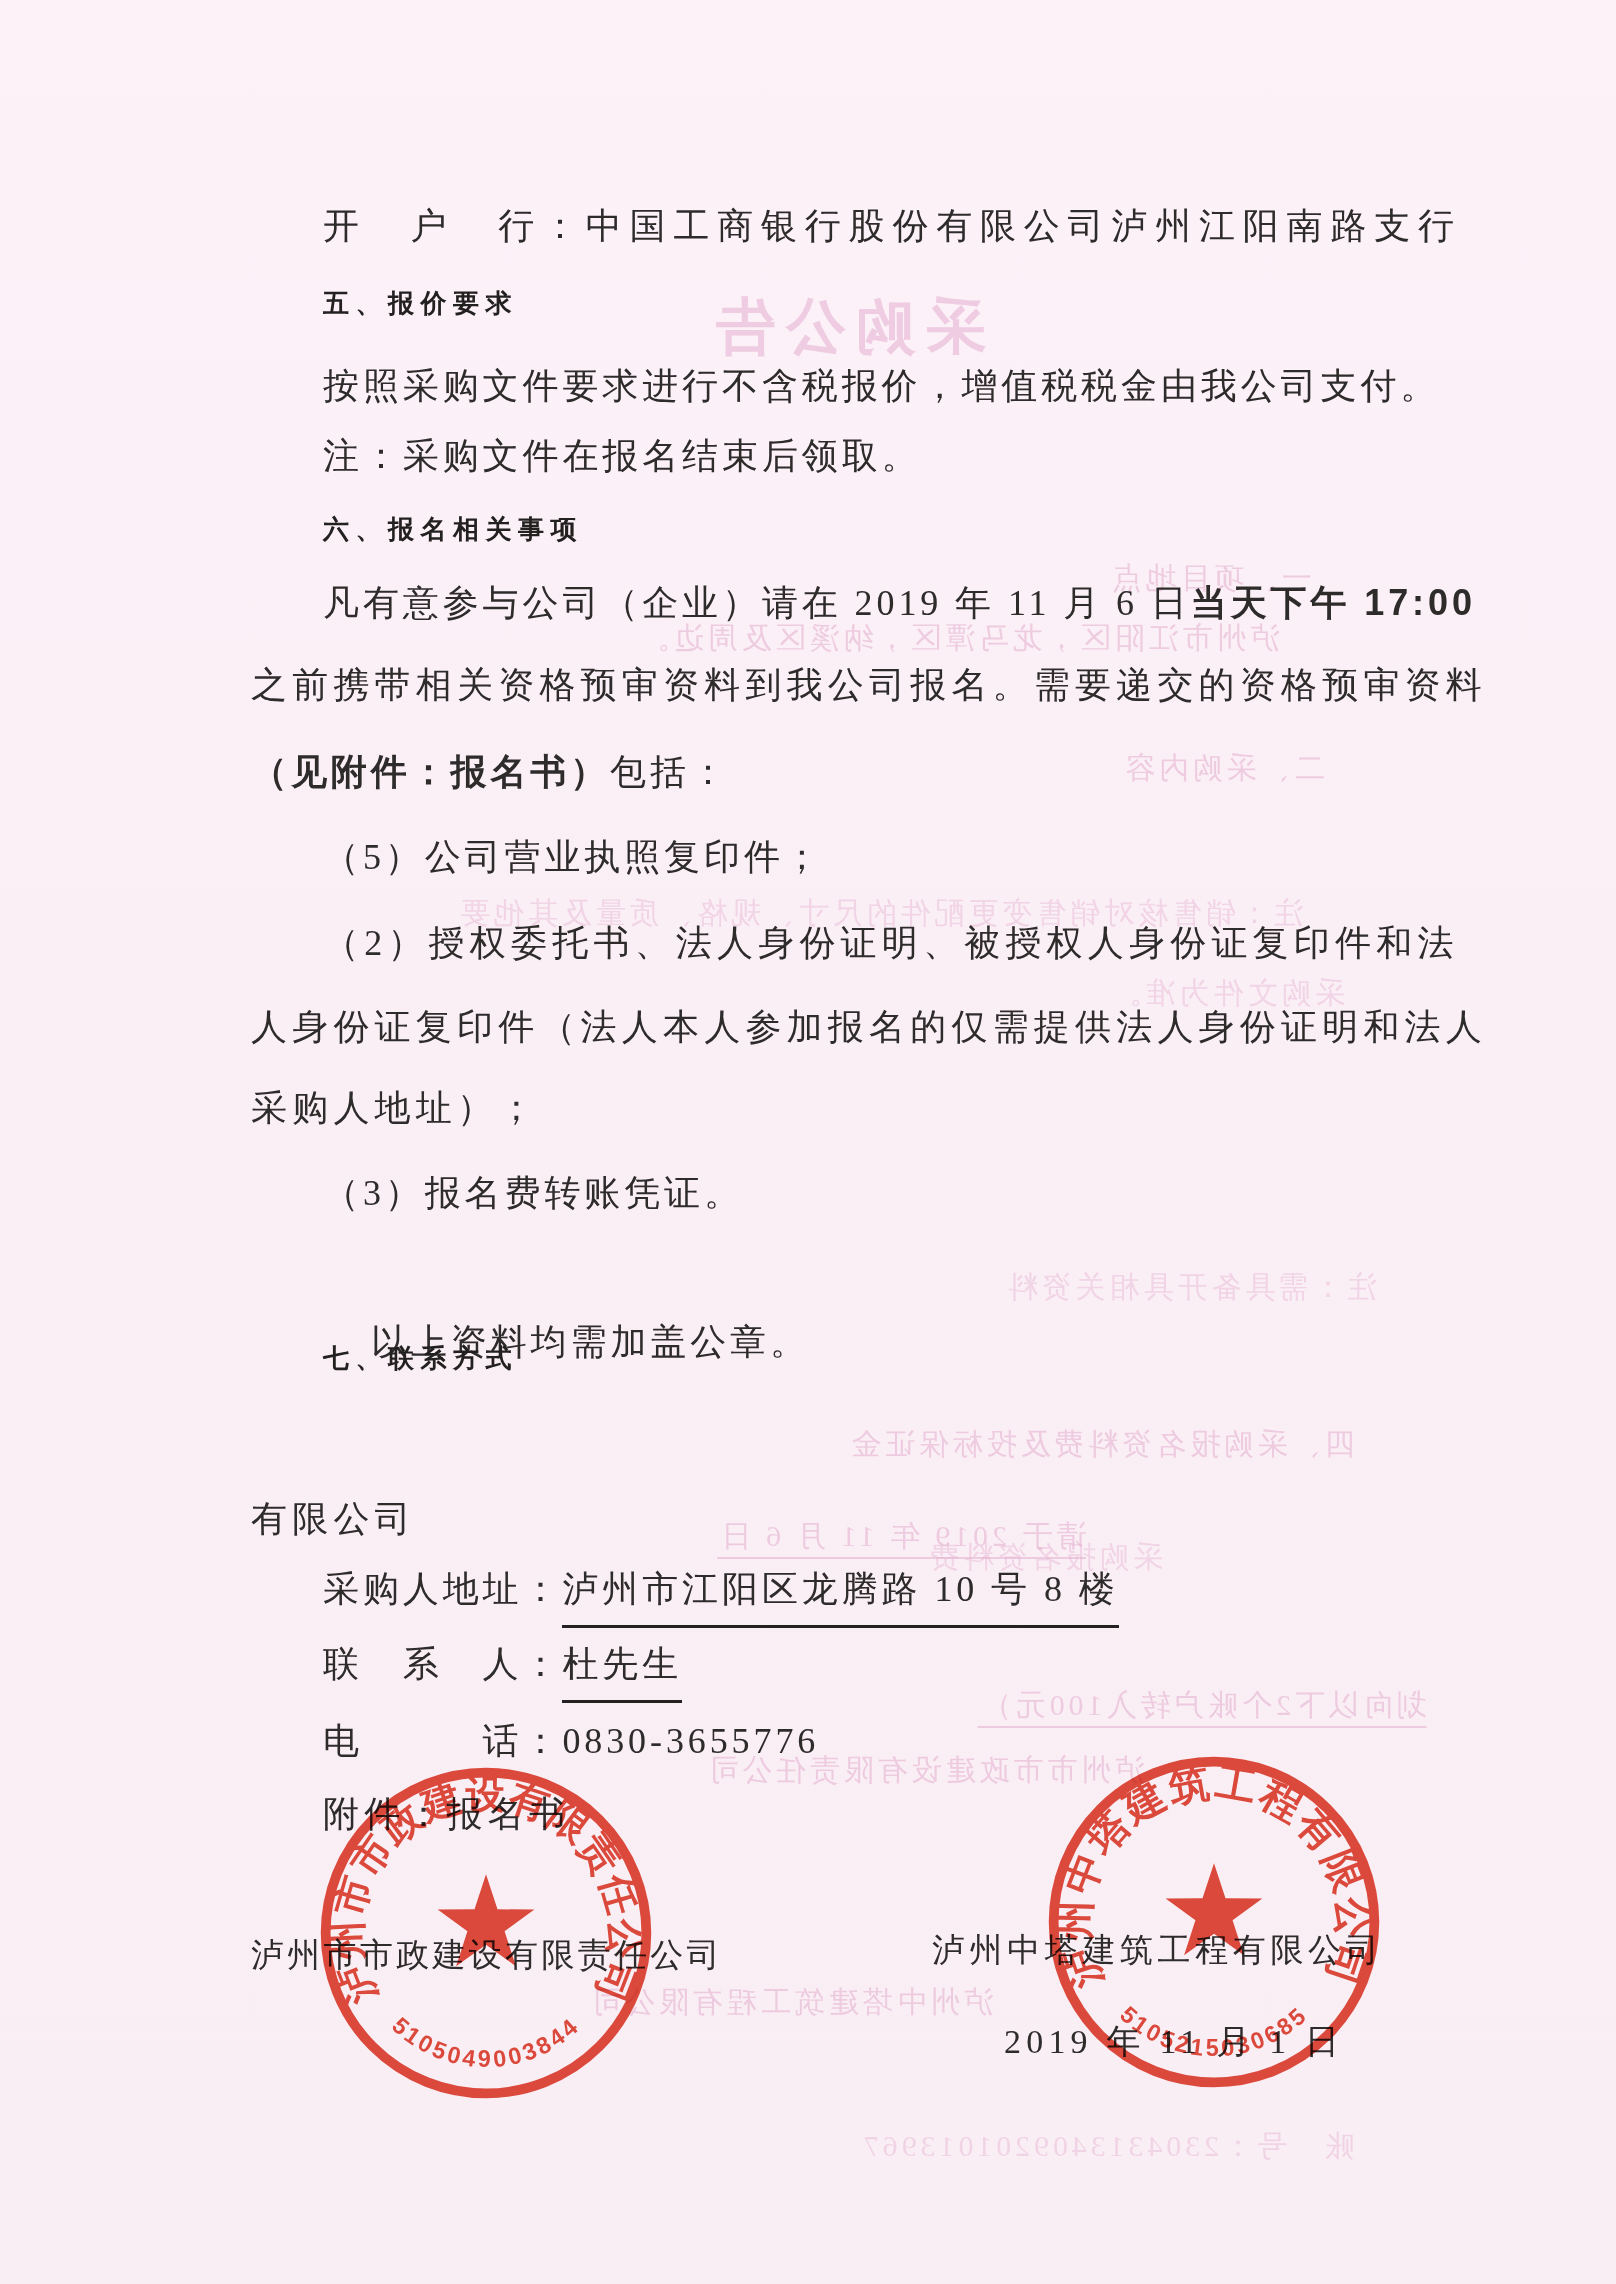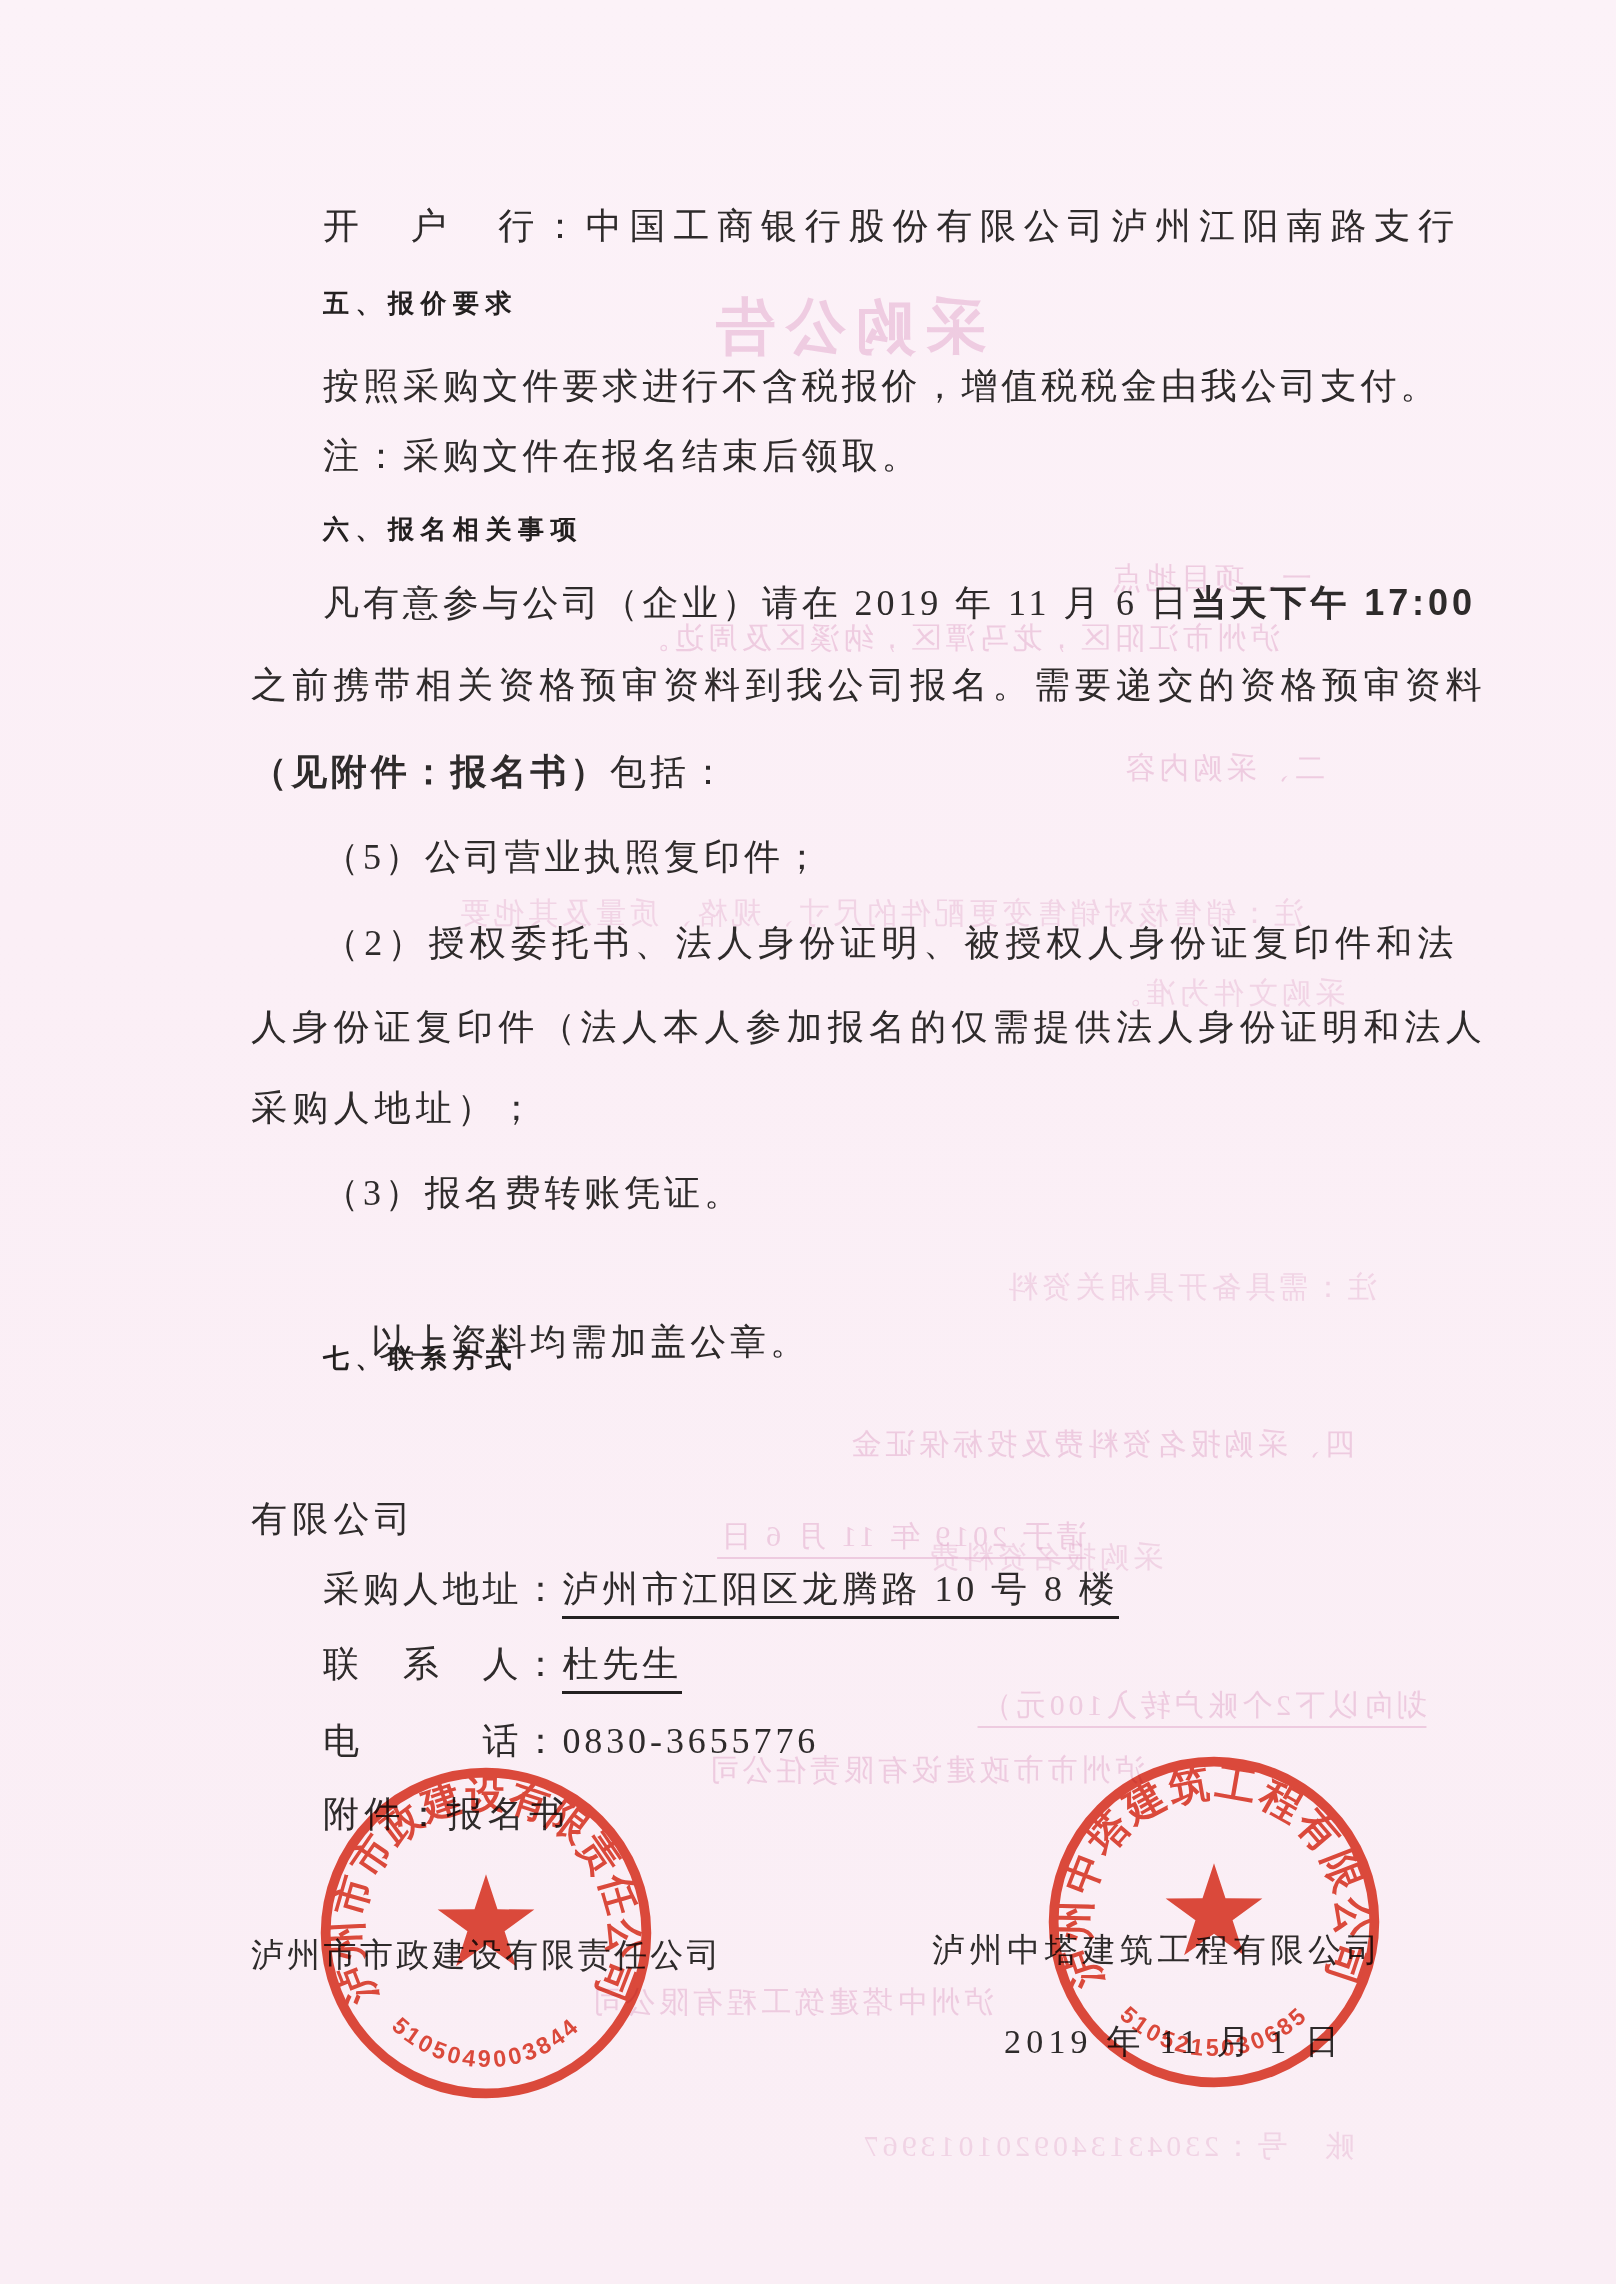--- a/index.html
+++ b/index.html
@@ -6,21 +6,21 @@
   .page{
     position:relative; width:1617px; height:2284px; overflow:hidden;
     background:linear-gradient(180deg,#fcf2f8 0%, #fbeff6 40%, #faeef5 100%);
     font-family:"Liberation Serif","DejaVu Serif",serif;
     color:#2e2b2b;
   }
   .line{position:absolute; white-space:nowrap; font-size:36px; line-height:1.18; letter-spacing:3.9px;}
   .ls8{letter-spacing:5.2px;} .ls12{letter-spacing:7.8px;}
   .heading{font-family:"Liberation Sans","DejaVu Sans",sans-serif; font-weight:bold; font-size:26px; letter-spacing:6.5px; color:#232020;}
   .hb{font-family:"Liberation Sans","DejaVu Sans",sans-serif; font-weight:bold;}
-  .ul{border-bottom:3.9px solid #242121; padding-bottom:7px;}
+  .ul{border-bottom:3.9px solid #242121; padding-bottom:16px;}
   .bleed{
     position:absolute; white-space:nowrap; font-size:30px; letter-spacing:3.9px;
     color:#e2a9cb; opacity:.5; transform:scaleX(-1);
   }
   .bleed.big{font-size:60px; font-weight:bold; letter-spacing:10.4px; opacity:.6;
     font-family:"Liberation Sans","DejaVu Sans",sans-serif; color:#e7b4d4;}
   .bleed.bu{border-bottom:2.6px solid #e2a9cb;}
   .bleed.dim{opacity:.38;}
   .seal{position:absolute; mix-blend-mode:multiply; opacity:.9;}
   .seal text{fill:#dc3a28; font-family:"Liberation Sans","DejaVu Sans",sans-serif; font-weight:bold;}

